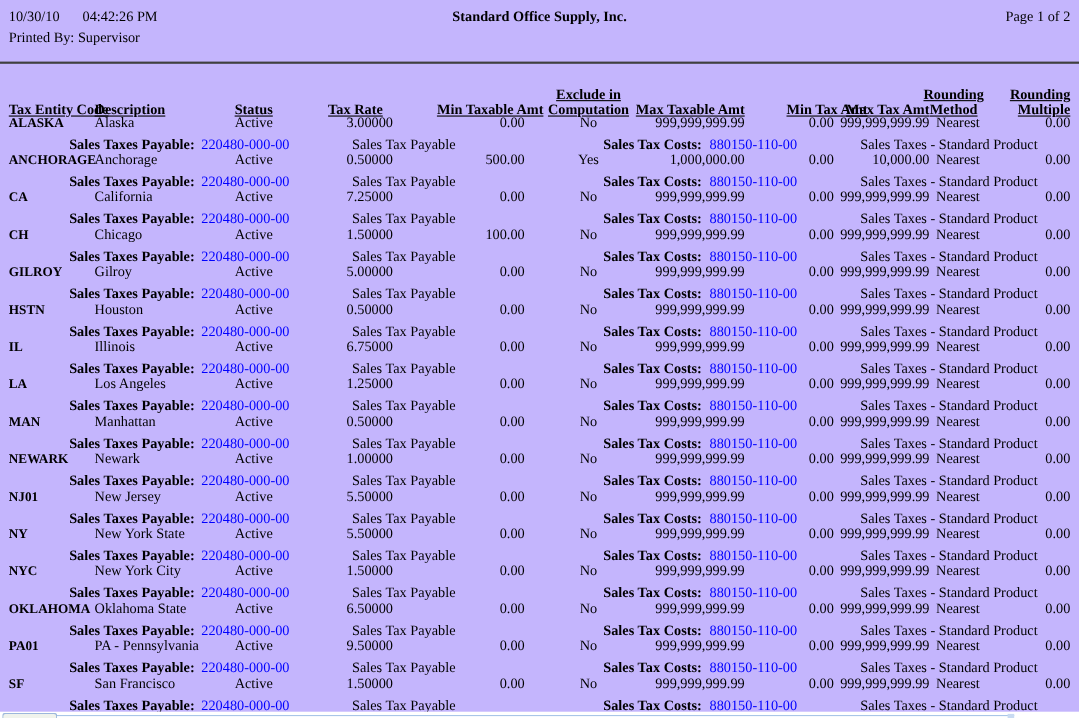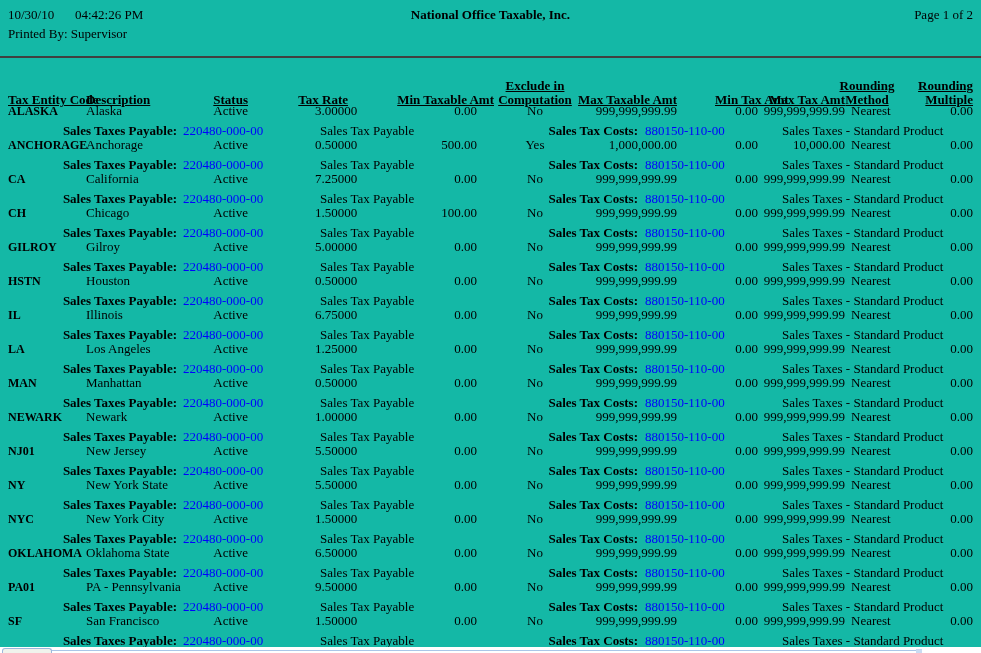--- a/index.html
+++ b/index.html
@@ -1,19 +1,19 @@
 <!DOCTYPE html>
 <html><head>
 <meta charset="utf-8">
 <style>
   * { margin:0; padding:0; box-sizing:border-box; }
   html,body { background:#ffffff; }
   .page {
     position:relative; width:981px; height:653px; overflow:hidden;
-    background:#14b8a6; color:#000;
+    background:#c4b5fd; color:#000;
     font-family:"Liberation Serif","DejaVu Serif",serif;
     font-size:13px; line-height:14px;
   }
   .abs { position:absolute; white-space:nowrap; }
   .center { text-align:center; }
   .right { text-align:right; }
 
   
   .company { left:0; right:0; top:8px; text-align:center; font-weight:bold; }
   .report-title { left:0; right:0; top:27px; text-align:center; font-weight:bold; font-size:21px; line-height:22px; }
@@ -60,21 +60,21 @@
   .hscroll-tick { position:absolute; left:916px; bottom:0; width:6px; height:4px; background:#c9dbf2; }
 </style>
 </head>
 <body>
 
 <div class="page">
 
   <span class="abs" style="left:8px; top:8px;">10/30/10</span>
   <span class="abs" style="left:75px; top:8px;">04:42:26 PM</span>
   <span class="abs" style="left:8px; top:27px;">Printed By: Supervisor</span>
-  <div class="abs company">National Office Taxable, Inc.</div>
+  <div class="abs company">Standard Office Supply, Inc.</div>
   <span class="abs" style="right:8px; top:8px;">Page 1 of 2</span>
   <div class="abs rule"></div>
 
   <div>
     <span class="colhead h-line2" style="left:8px;text-align:center;">Tax Entity Code</span>
     <span class="colhead h-line2" style="left:86px;">Description</span>
     <span class="colhead h-line2 right" style="left:180px; width:68px;">Status</span>
     <span class="colhead h-line2 right" style="left:270px; width:78px;">Tax Rate</span>
     <span class="colhead h-line2 right" style="left:394px; width:100px;">Min Taxable Amt</span>
     <span class="colhead h-line1 center" style="left:490px; width:90px;">Exclude in</span>

